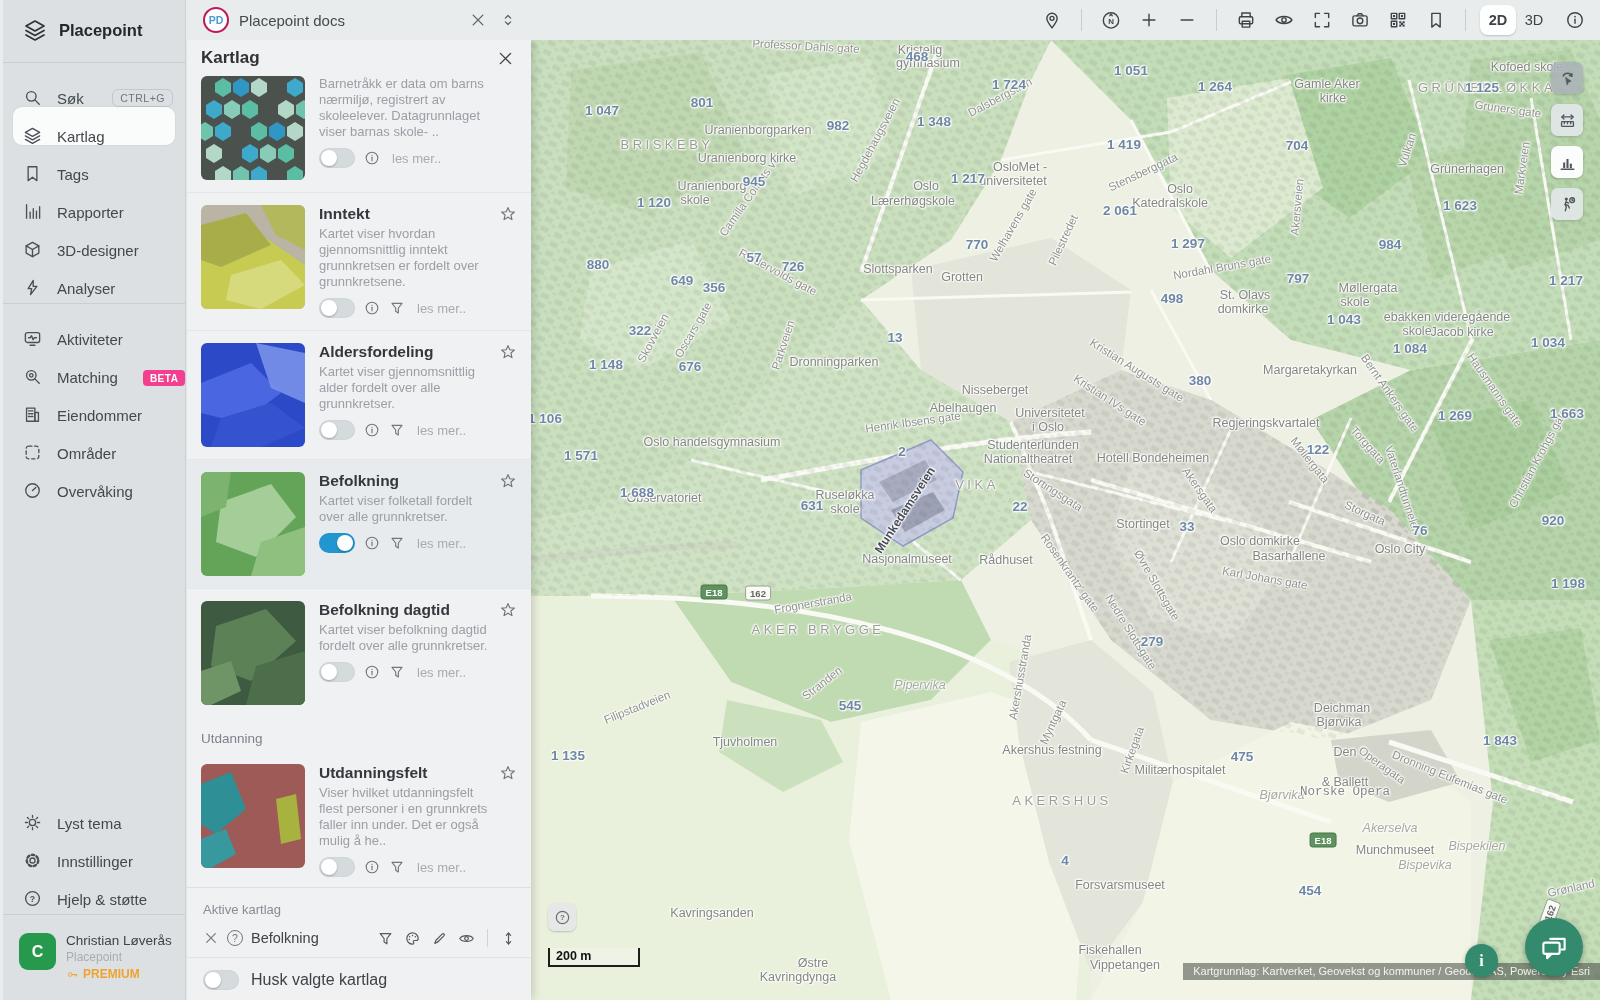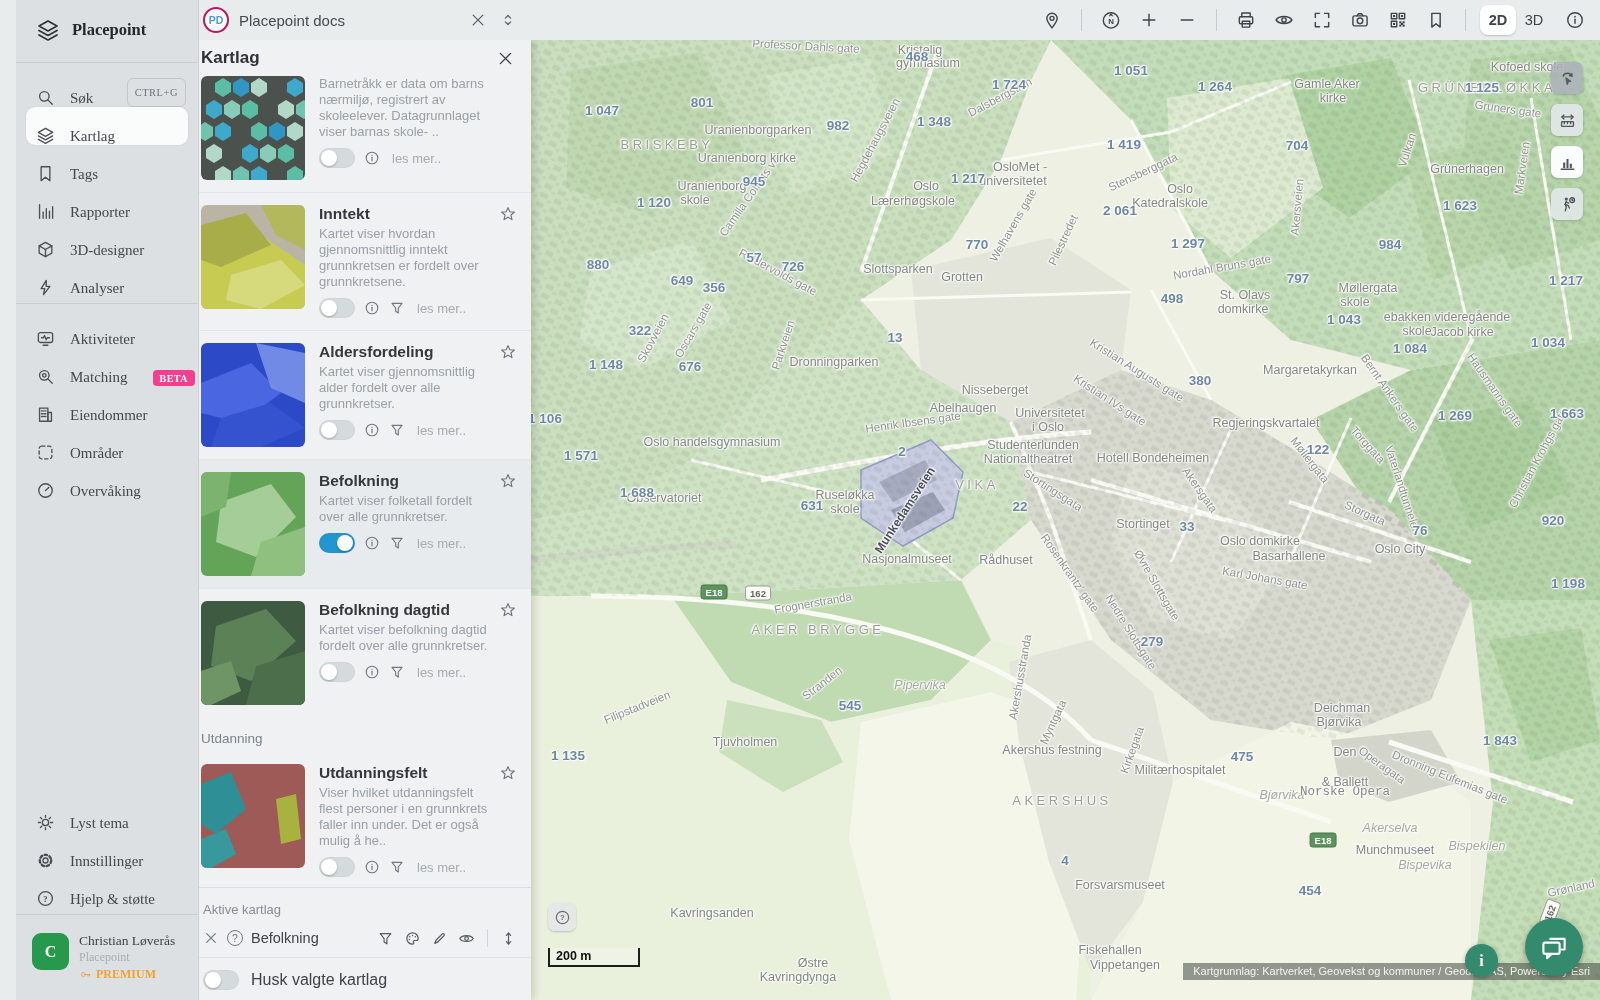--- a/index.html
+++ b/index.html
@@ -2,33 +2,33 @@
 <html><head>
 <meta charset="utf-8">
 <style>
   * { margin:0; padding:0; box-sizing:border-box; }
   html,body { width:1600px; height:1000px; overflow:hidden; background:#e9eced;
               font-family:"Liberation Sans", sans-serif; }
   .ic svg { width:100%; height:100%; display:block; }
   .ic { display:inline-block; color:#4a5055; }
 
   
-  #sidebar { position:absolute; left:16px; top:0; width:183px; height:1000px;
+  #sidebar { position:absolute; left:3px; top:0; width:183px; height:1000px;
              background:#dce0e3; border-right:1px solid #ccd1d5; z-index:30;
-             display:flex; flex-direction:column;font-family:Liberation Serif, serif; }
+             display:flex; flex-direction:column; }
   #logo-row { display:flex; align-items:center; gap:12px; padding:18px 0 14px 20px; }
   #logo-row .ic { width:24px; height:24px; color:#2e3338; }
   #logo-row span { font-size:16.5px; font-weight:bold; color:#24282c; }
   .side-div { height:1px; background:#c9ced2; margin:6px 0; }
   .side-item { display:flex; align-items:flex-end; height:38px; padding:0 12px 0 20px;
                gap:15px; font-size:15px; color:#43484d; cursor:pointer; position:relative; }
   .side-item .ic { width:19px; height:19px; flex:none; }
   .side-item.active { background:#fafbfb; border-radius:9px; margin:0 10px;
                       padding:0 2px 0 10px; box-shadow:0 0 0 1px rgba(0,0,0,.03); }
-  .chip { margin-left:auto; border:1px solid #c2c8cc; border-radius:6px; padding:8px 7px;
+  .chip { margin-left:auto; border:1px solid #c2c8cc; border-radius:6px; padding:2px 7px;
           font-size:10.5px; color:#6e747a; letter-spacing:.5px; background:transparent; }
   .beta { margin-left:10px; background:#f23f90; color:#fff; font-size:10px; font-weight:bold;
           padding:2.5px 7px; border-radius:4px; letter-spacing:.5px; }
   #side-spacer { flex:1; }
   #user-block { display:flex; gap:10px; padding:12px 10px 18px 16px; align-items:flex-start; }
   #avatar { width:37px; height:37px; border-radius:9px; background:#27994d; color:#fff;
             font-size:16px; font-weight:bold; display:flex; align-items:center; justify-content:center; }
   #user-meta { font-size:13.5px; color:#3f4348; line-height:1.25; }
   #user-org { font-size:12px; color:#a7adb2; }
   #user-plan { font-size:12px; font-weight:bold; color:#f0a231; display:flex; align-items:center; gap:4px; margin-top:2px;}

